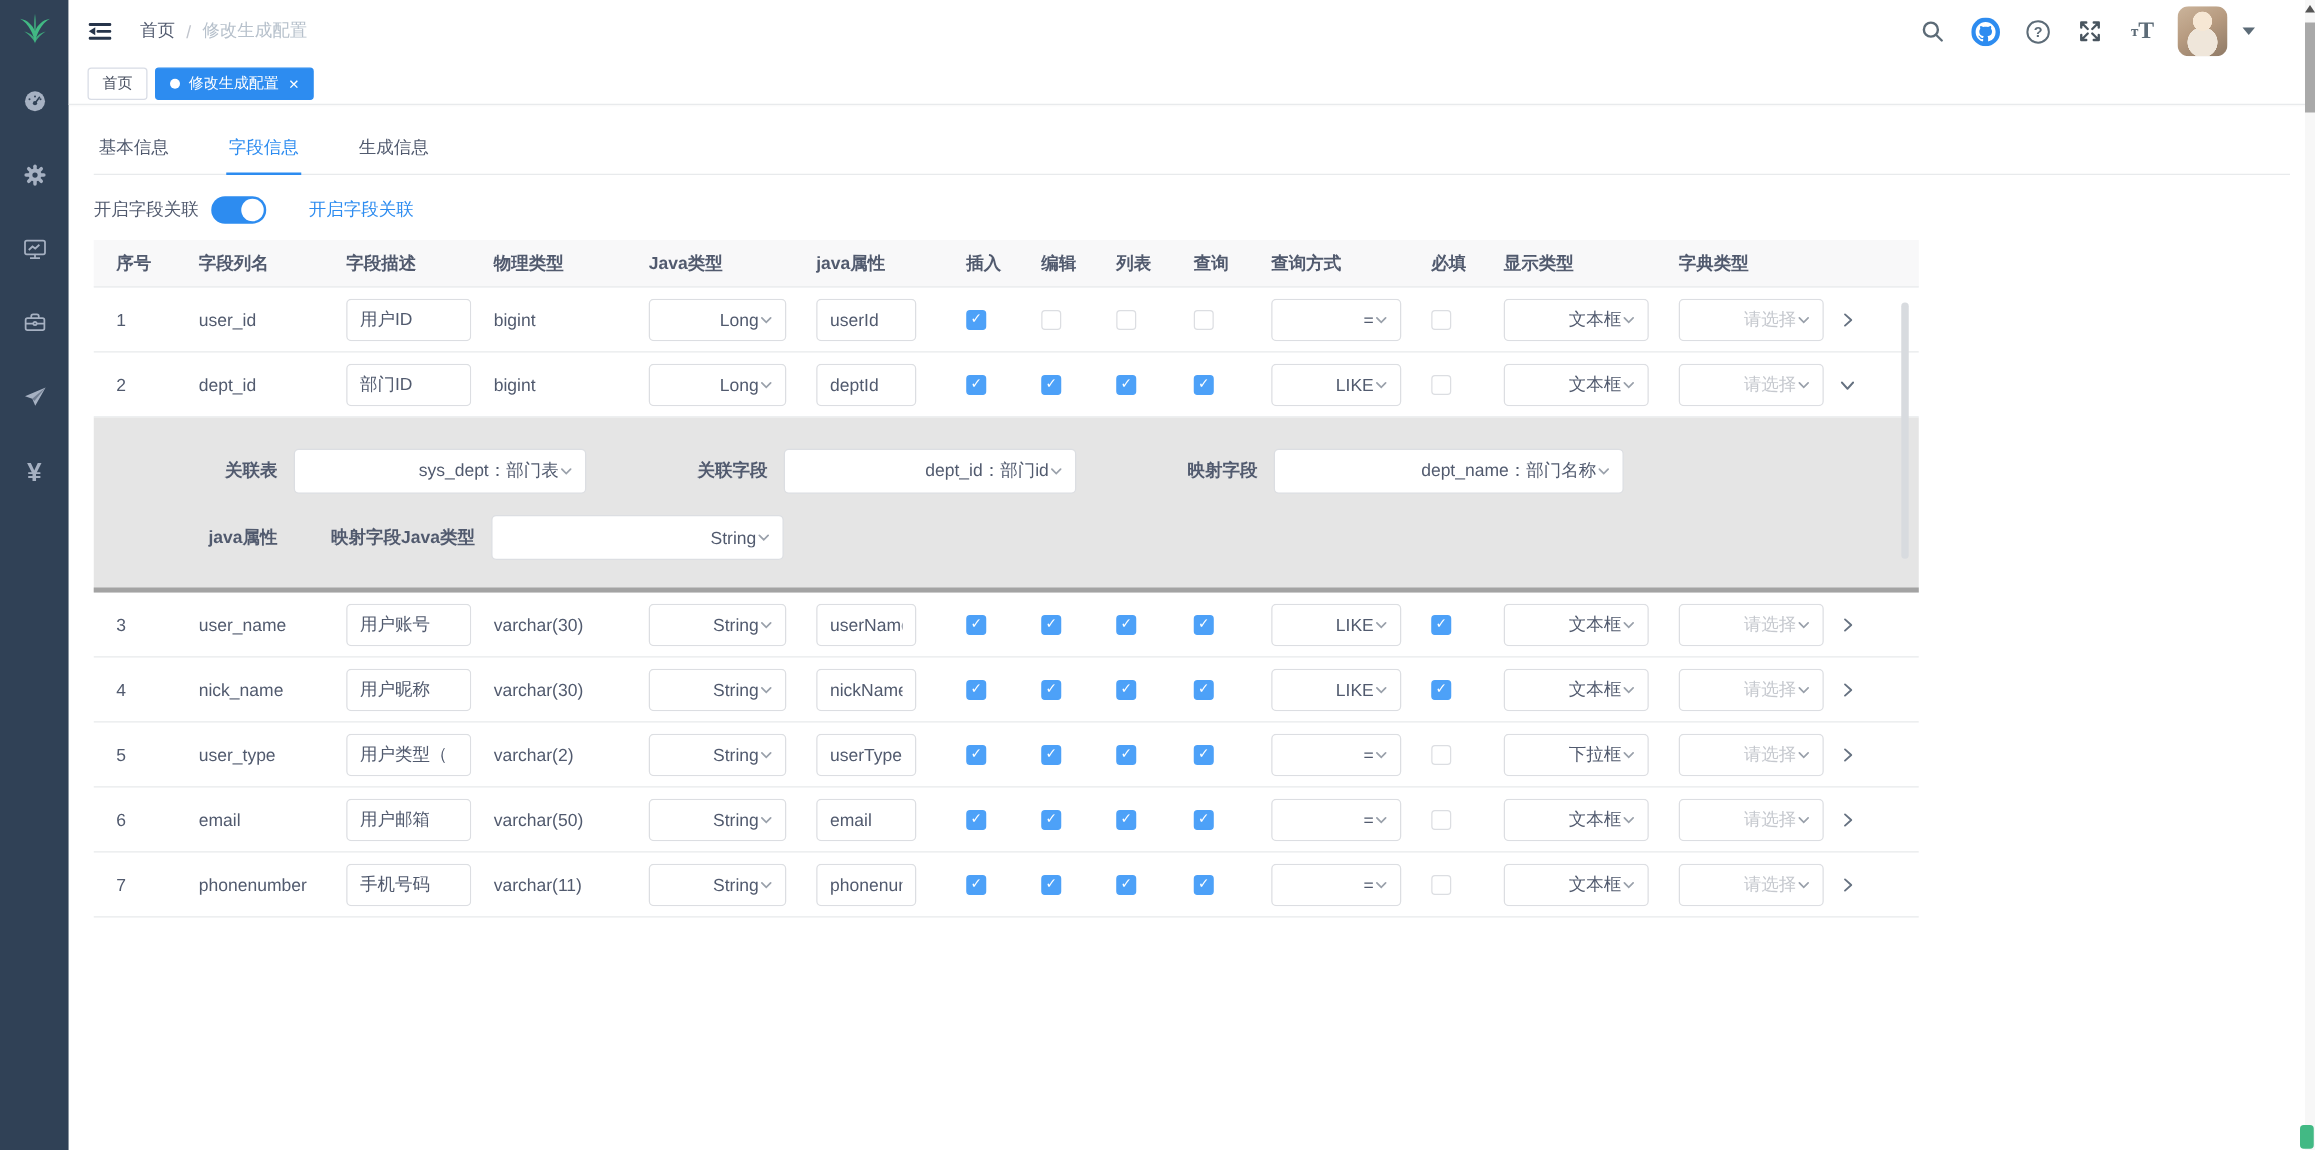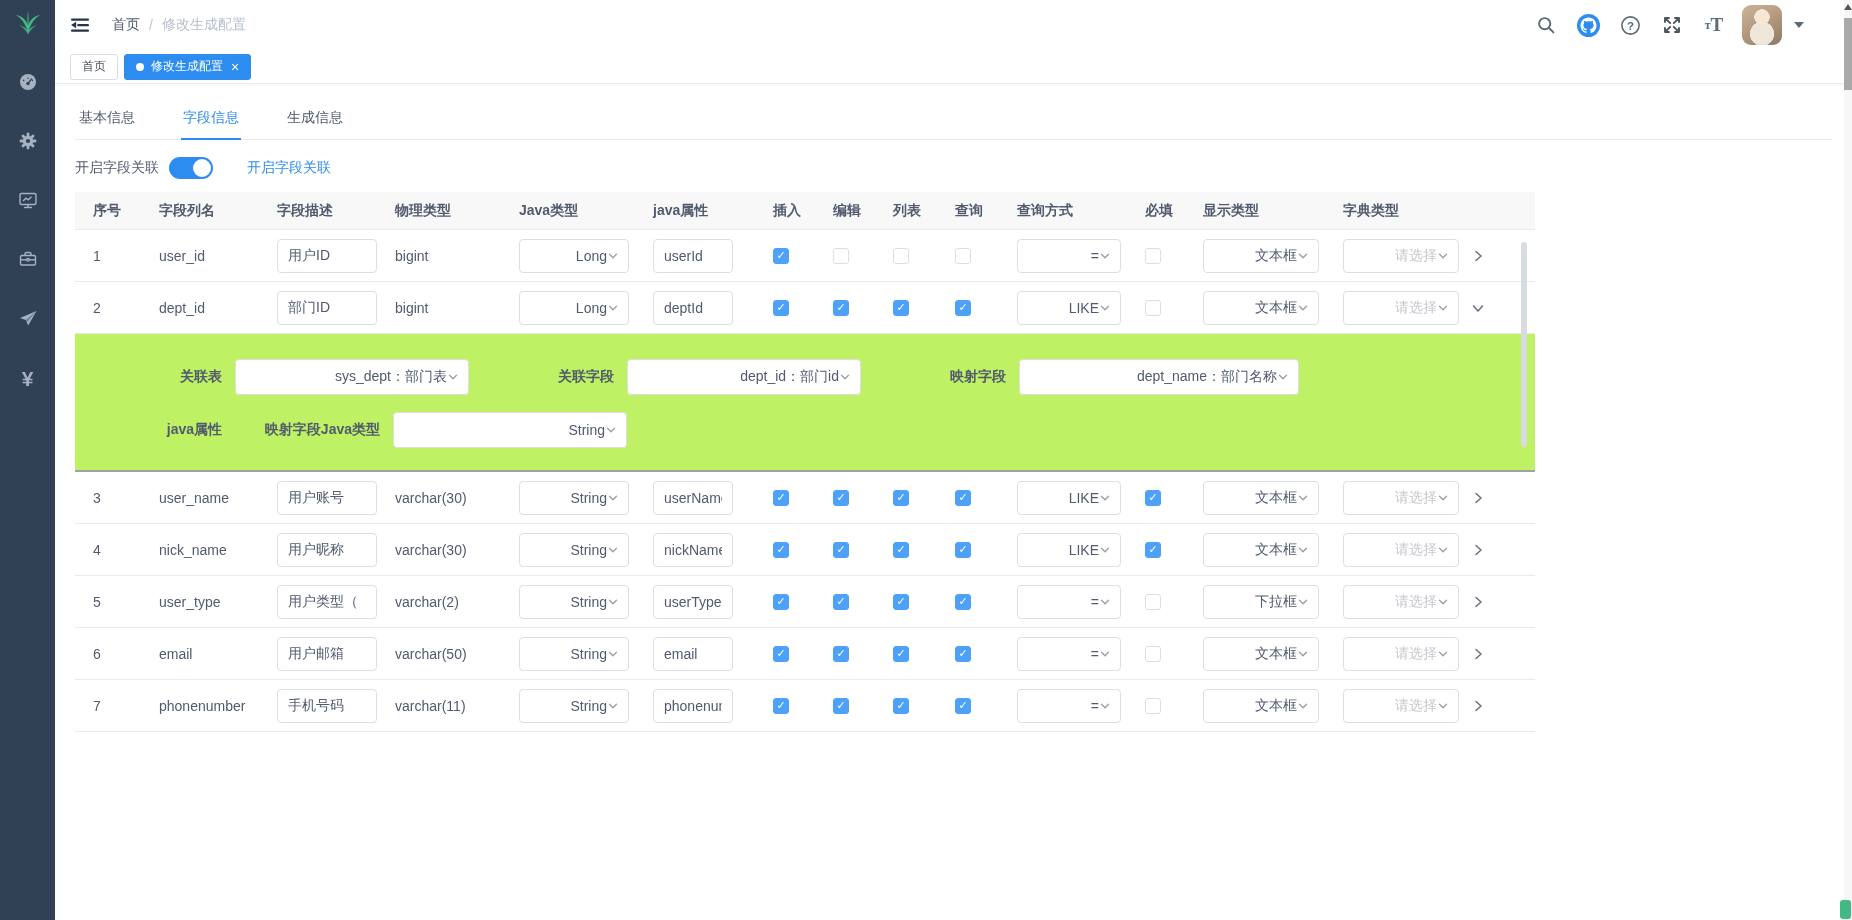--- a/index.html
+++ b/index.html
@@ -92,21 +92,21 @@
   .checkbox { width:16px; height:16px; border:1px solid #dcdee2; border-radius:3px; background:#fff;
     display:inline-flex; align-items:center; justify-content:center; cursor:pointer; }
   .checkbox.checked { background:#4da1f8; border-color:#4da1f8; }
   .checkbox.checked::after { content:"✓"; color:#fff; font-size:11px; font-weight:700; line-height:1; }
   .ckc { justify-content:flex-start; }
 
   .arrow { display:inline-flex; cursor:pointer; transition:transform .2s; }
   .arrow.down { transform:rotate(90deg); }
 
   
-  .exp-panel { border-bottom:2px solid #a3a3a3; padding:8px 0 22px; background:#bef264; }
+  .exp-panel { border-bottom:4px solid #a3a3a3; padding:8px 0 22px; background:#e5e5e5; }
   .exp-row { display:flex; align-items:center; margin-top:17px; }
   .xl { font-size:14px; font-weight:700; color:#515a6e; text-align:right; padding-right:13px;
     white-space:nowrap; }
   .xl1{width:160px}.xl2{width:158px}.xl3{width:158px}
   .exp-sel{height:36px}
 
   
   .tscroll { position:absolute; top:42px; right:8px; width:6px; height:410px; }
   .tscroll .thumb { width:6px; height:205px; margin-top:8px; background:#d8dbdf; border-radius:3px; }
 

